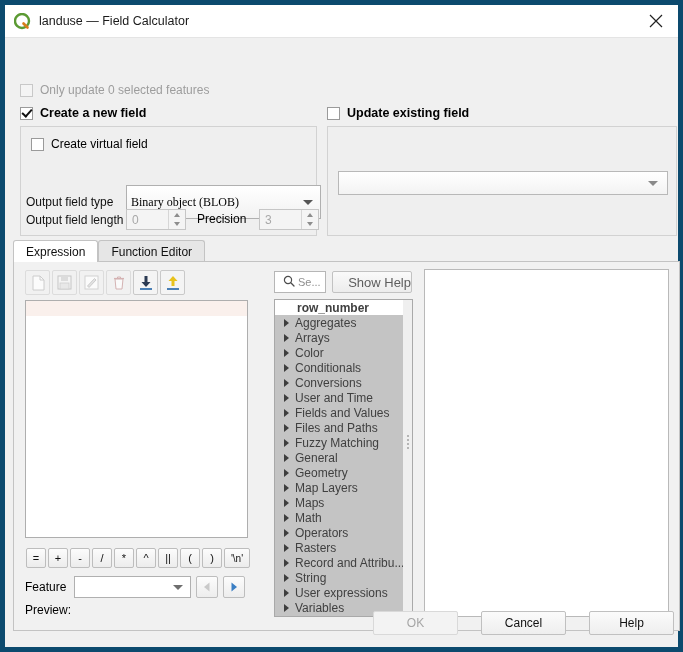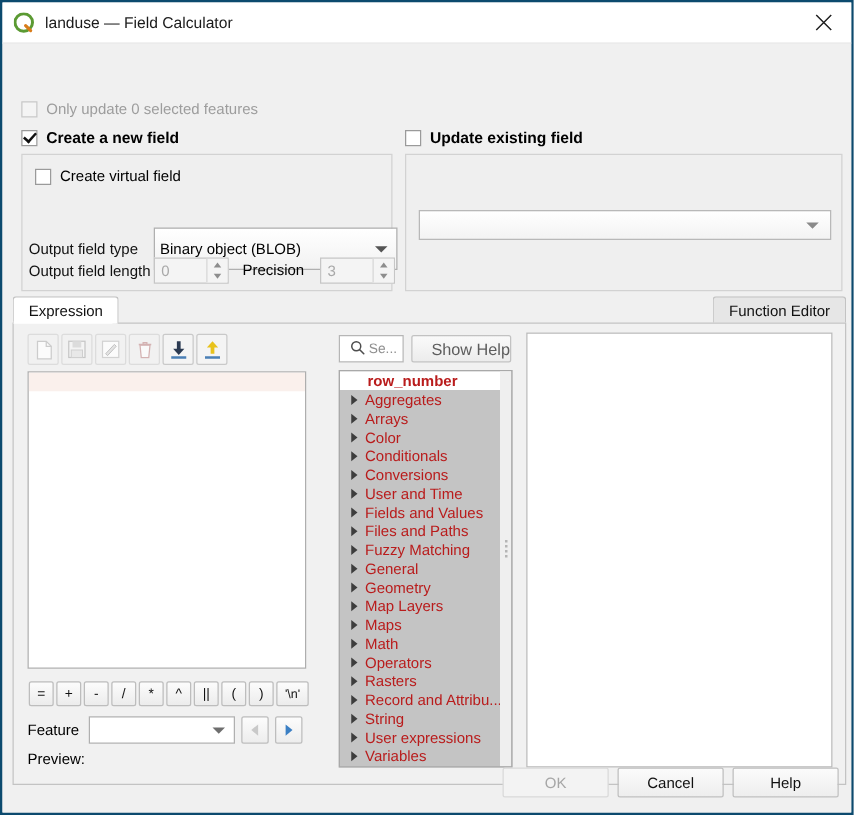--- a/index.html
+++ b/index.html
@@ -13,21 +13,21 @@
     font-family: "Liberation Sans", sans-serif;
     font-size: 12px;
     color: #000;
     overflow: hidden;
   }
   .dialog {
     position: relative;
     width: 683px;
     height: 652px;
     background: #f0f0f0;
-    border: 2px solid #0c4a6e;
+    border: 5px solid #0c4a6e;
     box-sizing: border-box;
     display: flex;
     flex-direction: column;
   }
 
   
   .titlebar {
     height: 32px;
     background: #ffffff;
     display: flex;
@@ -150,20 +150,21 @@
   .combo {
     border: 1px solid #b0b0b0;
     background: linear-gradient(#ffffff, #f2f2f2);
     height: 21px;
     box-sizing: border-box;
     display: flex;
     align-items: center;
     padding: 16px 4px;
     font-size: 12px;
     position: relative;
+    font-family: Liberation Serif, serif;
   }
   #output-type-combo { width: 195px; }
   .combo .arrow {
     position: absolute;
     right: 7px; top: 50%;
     margin-top: -2px;
     width: 0; height: 0;
     border-left: 5px solid transparent;
     border-right: 5px solid transparent;
     border-top: 5px solid #555;
@@ -229,21 +230,20 @@
   }
 
   
   .tabbar {
     position: absolute;
     left: 8px; top: 202px;
     width: 667px;
     height: 22px;
     display: flex;
     align-items: flex-end;
-    justify-content: space-between;
   }
   .tab {
     height: 22px;
     padding: 0 12px;
     display: flex;
     align-items: center;
     font-size: 12px;
     border: 1px solid #c3c3c3;
     border-bottom: none;
     box-sizing: border-box;
@@ -408,21 +408,21 @@
     background: #c4c4c4;
     border: 1px solid #a9a9a9;
     box-sizing: border-box;
     overflow: hidden;
   }
   .tree-item {
     height: 15px;
     display: flex;
     align-items: center;
     font-size: 12px;
-    color: #b91c1c;
+    color: #404040;
     padding-left: 2px;
     white-space: nowrap;
   }
   .tree-item.leaf {
     background: #ffffff;
     font-weight: bold;
     padding-left: 22px;
   }
   .tree-arrow {
     width: 18px;
@@ -481,21 +481,21 @@
     box-sizing: border-box;
   }
   .dbtn {
     width: 85px; height: 24px;
     border: 1px solid #c0c0c0;
     background: linear-gradient(#fbfbfb, #eeeeee);
     box-sizing: border-box;
     display: flex; align-items: center; justify-content: center;
     font-size: 12px;
     border-radius: 2px;
-    margin-left: 7px;
+    margin-left: 23px;
     color: #111;
   }
   .dbtn.disabled { color: #a6a6a6; background: #f3f3f3; border-color: #d9d9d9; }
 </style>
 </head>
 <body>
 
 <div class="dialog">
 
   <div class="titlebar">

